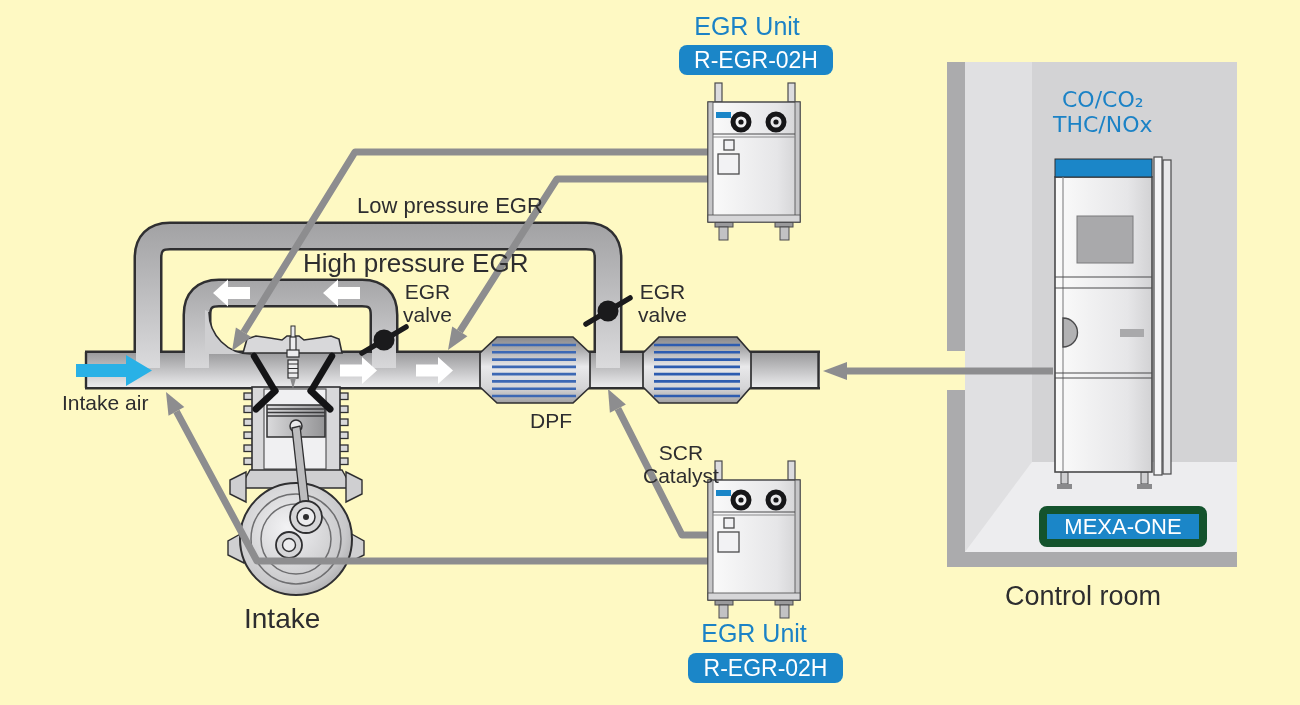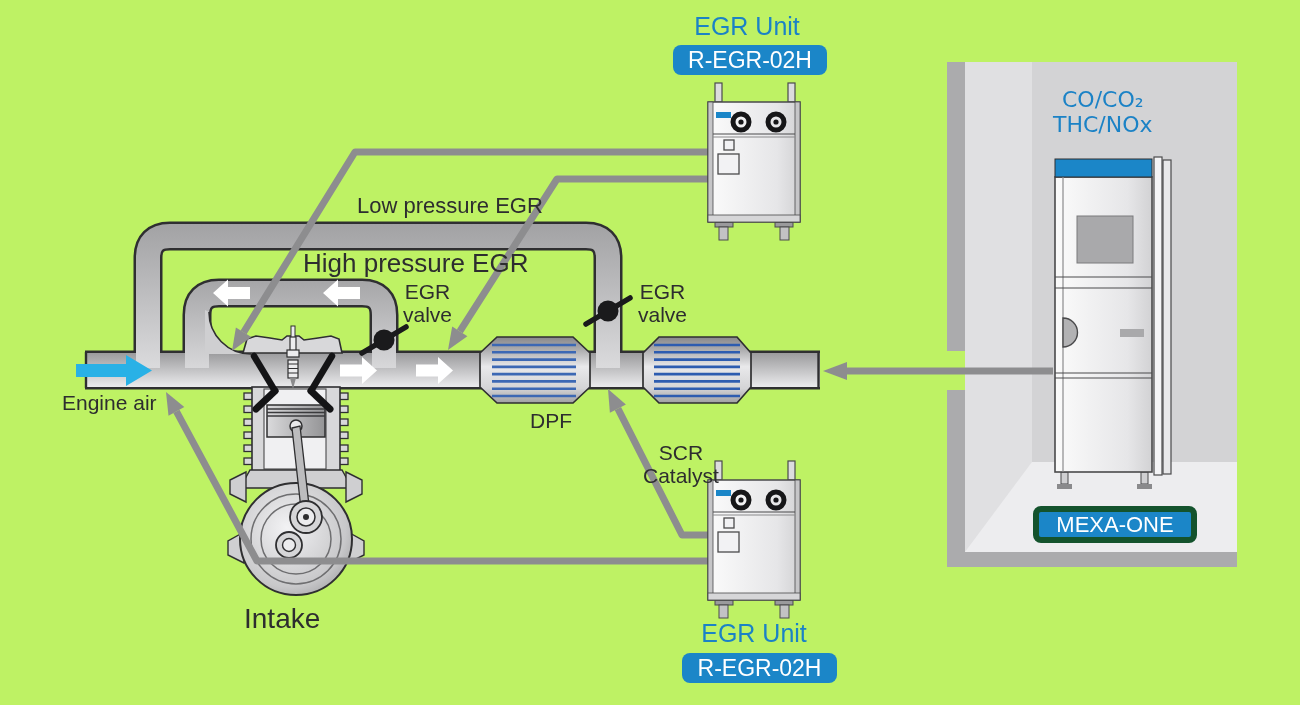--- a/index.html
+++ b/index.html
@@ -1,22 +1,22 @@
 <!DOCTYPE html>
 <html><head>
 <meta charset="utf-8">
 <style>
   html,body{margin:0;padding:0;background:#fff;}
-  #stage{position:relative;width:1300px;height:705px;background:#bef264;overflow:hidden;
+  #stage{position:relative;width:1300px;height:705px;background:#fef9c3;overflow:hidden;
          font-family:"Liberation Sans",sans-serif;}
   #diagram-svg{position:absolute;left:0;top:0;}
   .lbl{position:absolute;color:#2d2d2f;line-height:1.08;white-space:nowrap;}
   .lbl-blue{color:#1b82c6;font-weight:500;}
   .badge{position:absolute;background:#1b86c8;color:#ffffff;border-radius:8px;
-         display:flex;align-items:center;justify-content:center;font-weight:500;}
+         display:flex;align-items:center;justify-content:center;font-weight:500;margin-left:6px;}
   .two-line span{display:block;text-align:center;}
   .centered{text-align:center;}
 </style>
 </head>
 <body>
 
 <div id="stage">
 
 <svg id="diagram-svg" width="1300" height="705" viewBox="0 0 1300 705">
   <defs>
@@ -260,32 +260,33 @@
 
 <div class="lbl two-line" style="left:403px;top:281px;font-size:21px;">
   <span>EGR</span>
   <span>valve</span>
 </div>
 <div class="lbl two-line" style="left:638px;top:281px;font-size:21px;">
   <span>EGR</span>
   <span>valve</span>
 </div>
 
-<div class="lbl" style="left:62px;top:392px;font-size:21px;">Engine air</div>
+<div class="lbl" style="left:62px;top:392px;font-size:21px;">Intake air</div>
 <div class="lbl" style="left:530px;top:410px;font-size:21px;">DPF</div>
 <div class="lbl two-line" style="left:643px;top:407px;font-size:21px;margin-top:35px;">
   <span>SCR</span>
   <span>Catalyst</span>
 </div>
 
 <div class="lbl" style="left:244px;top:604px;font-size:28px;">Intake</div>
 
 <div class="lbl lbl-blue two-line" style="left:1053px;top:87px;font-size:22px;font-family:'DejaVu Sans',sans-serif;line-height:1.15;">
   <span>CO/CO₂</span>
   <span>THC/NOx</span>
 </div>
 
-<div class="badge" style="left:1033px;top:506px;width:152px;height:25px;font-size:22px;border:6px solid #14532d;">MEXA-ONE</div>
+<div class="badge" style="left:1033px;top:506px;width:152px;height:25px;font-size:22px;border:8px solid #14532d;">MEXA-ONE</div>
+<div class="lbl" style="left:1005px;top:582px;font-size:27px;">Control room</div>
 
 <div class="lbl lbl-blue centered" style="left:654px;top:620px;width:200px;font-size:25px;">EGR Unit</div>
 <div class="badge" style="left:682px;top:653px;width:155px;height:30px;font-size:23px;">R-EGR-02H</div>
 
 </div>
 
 </body></html>

